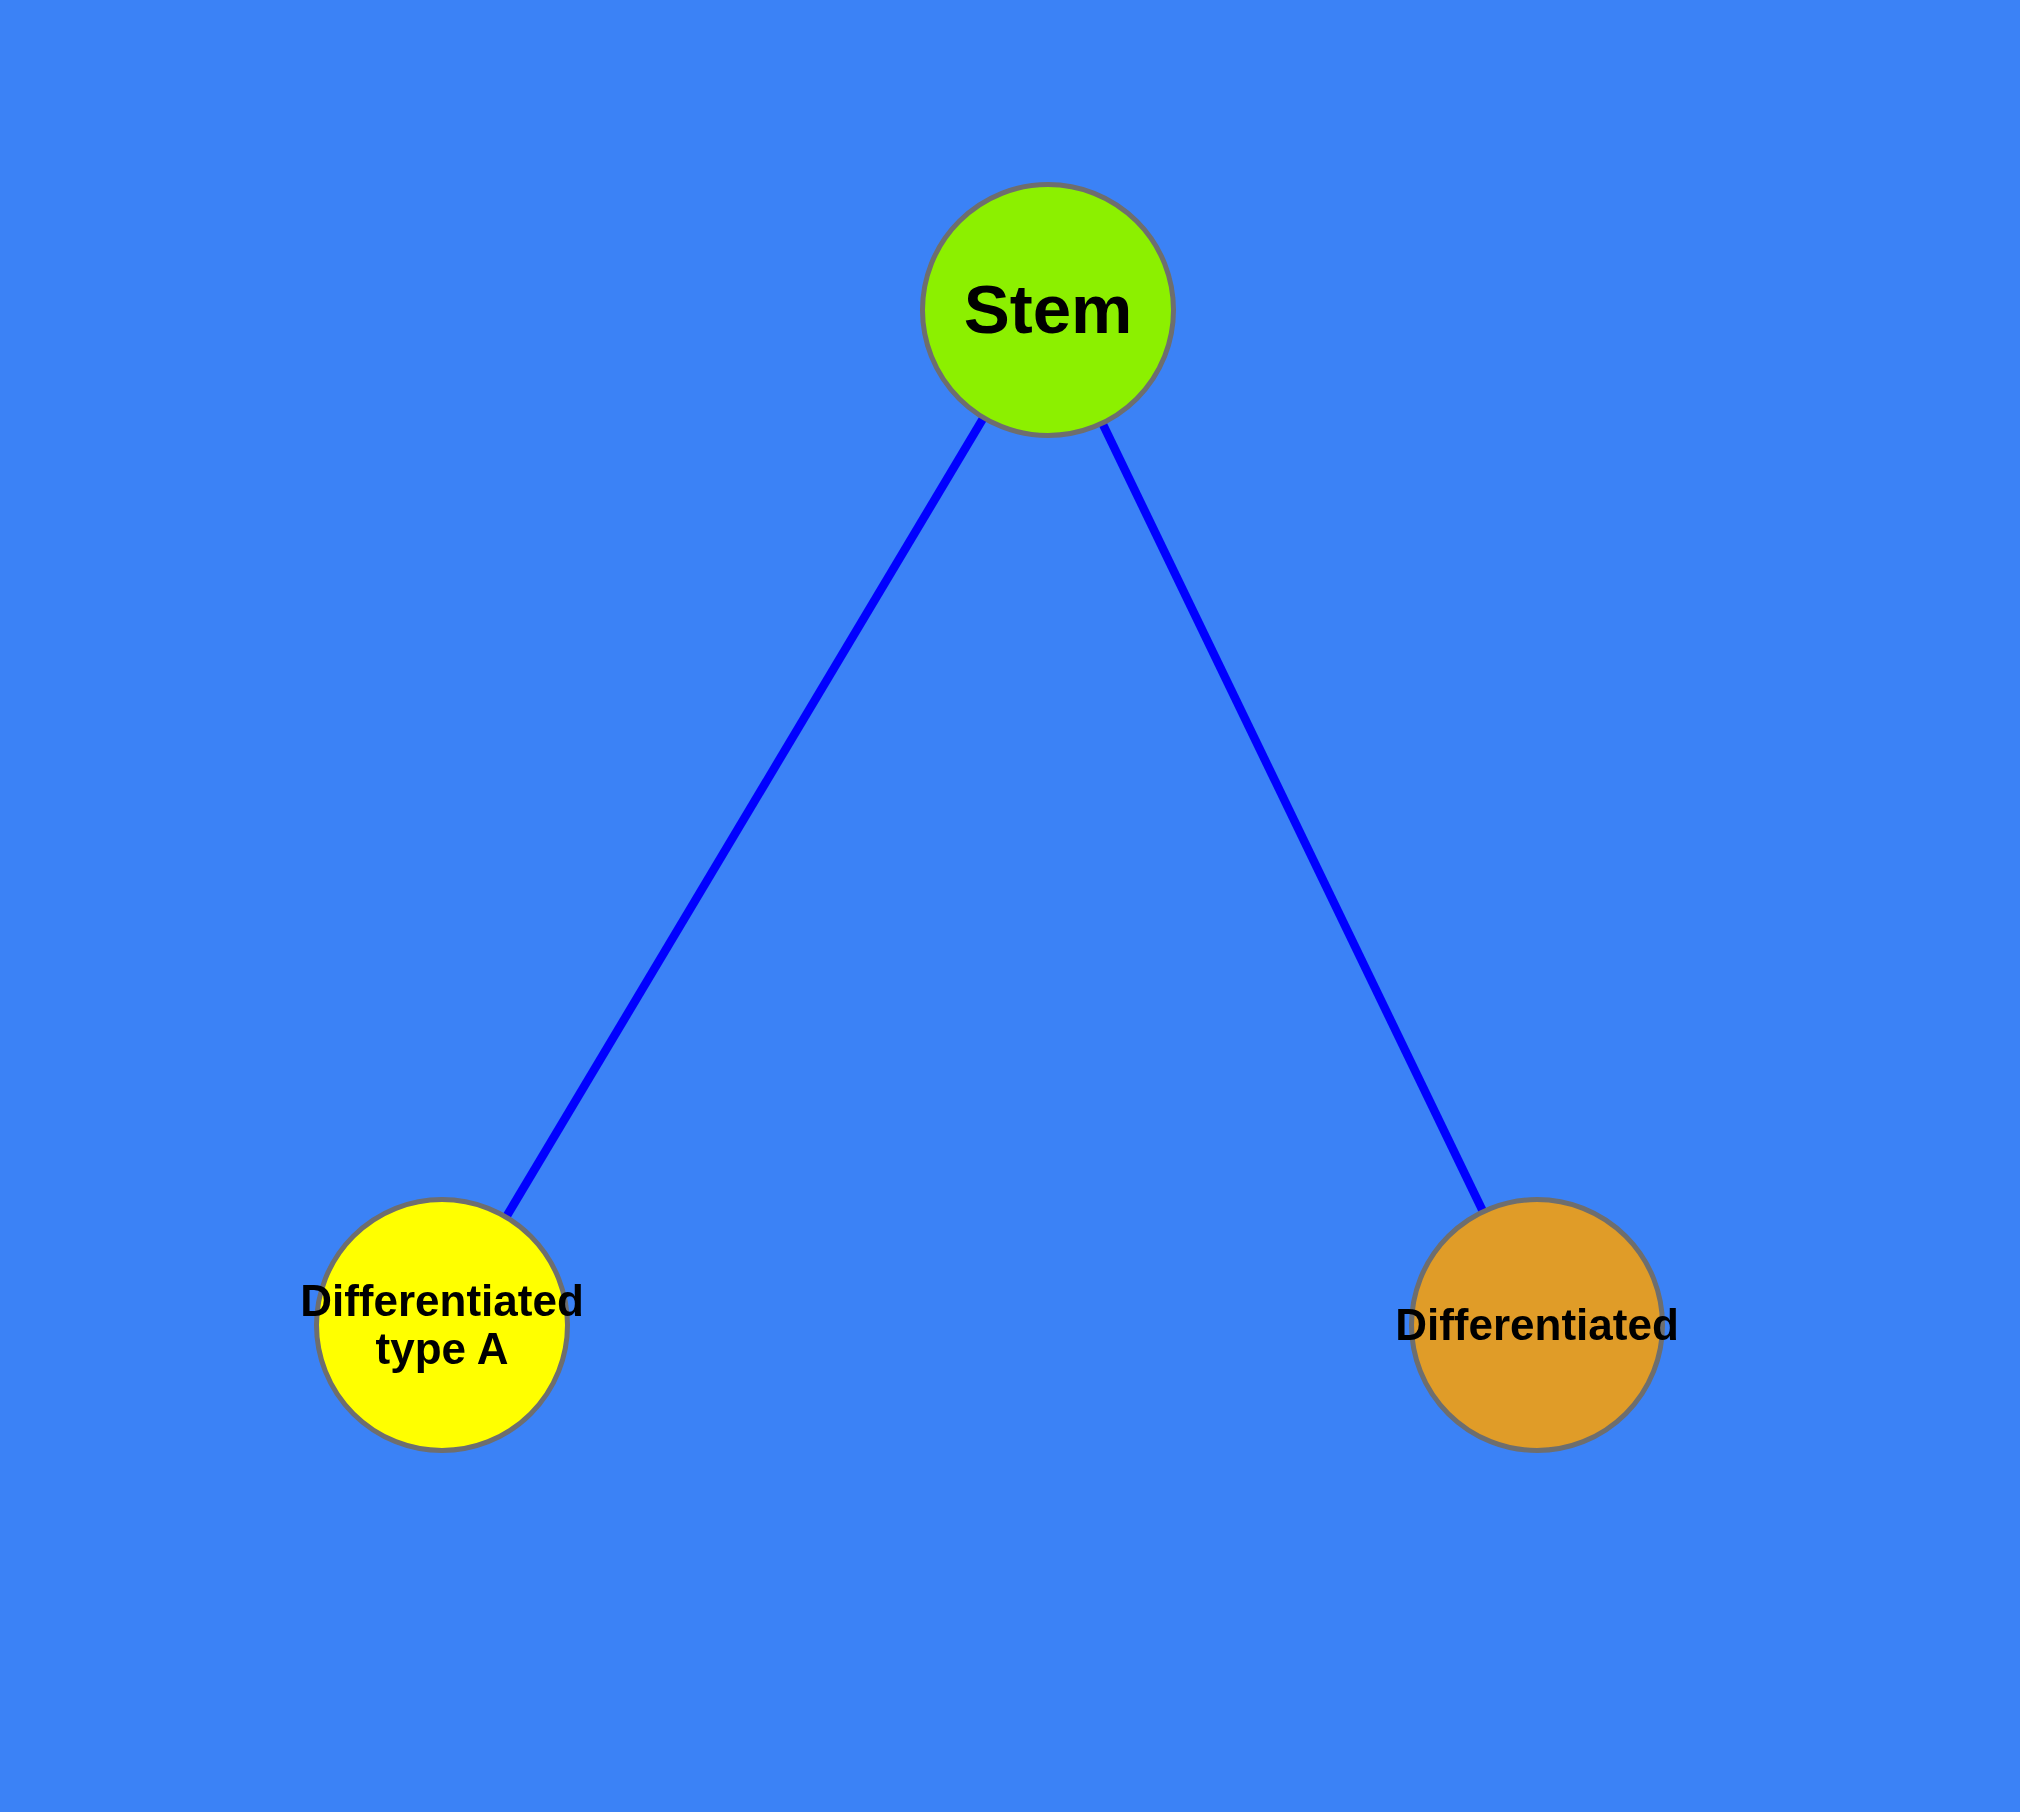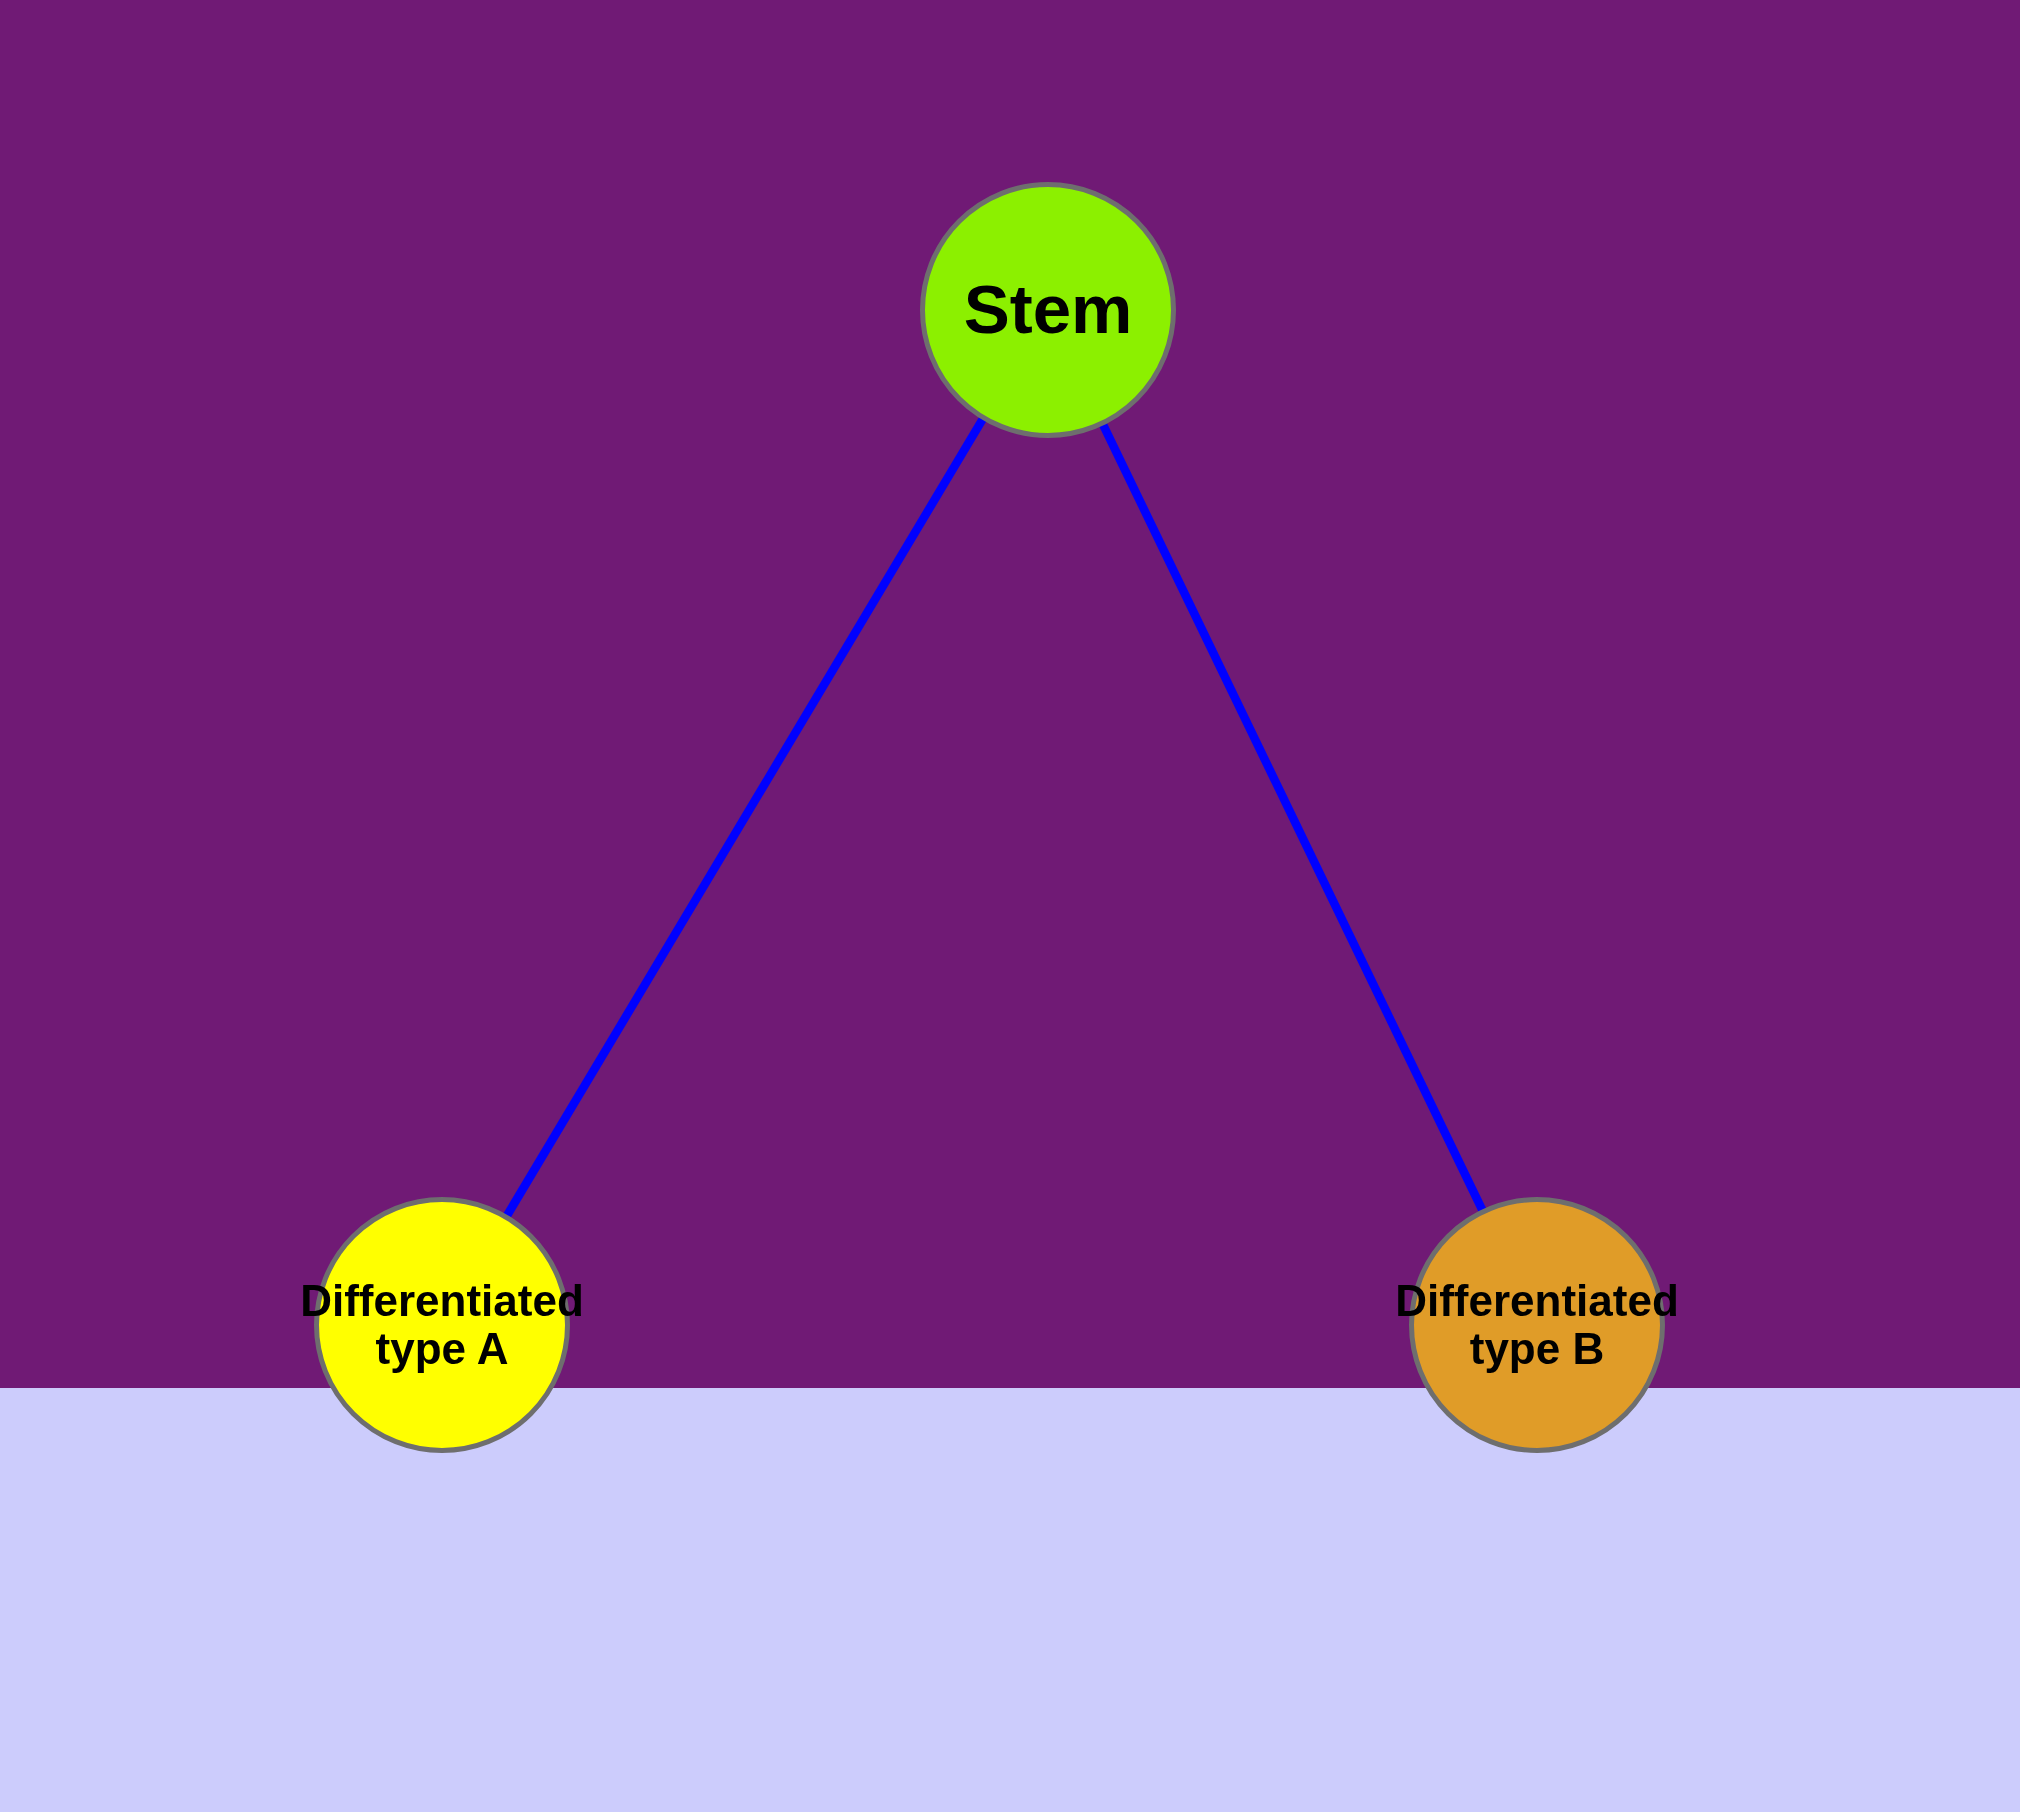--- a/index.html
+++ b/index.html
@@ -76,39 +76,38 @@
     top: 1197px;
     width: 256px;
     height: 256px;
     background: #e09c28;
     border: 5.1px solid #6e6e6e;
   }
 </style>
 </head>
 <body style="background: rgb(204, 204, 252);">
 
-<div id="graph-canvas" style="width: 2021px; height: 1388px; background: #701a75;">
+<div id="graph-canvas" style="width: 2021px; height: 1812px; background: #3b82f6;">
 
   <svg id="edge-layer" viewBox="0 0 2384 2138" width="2021" height="1812">
     <line x1="1236" y1="366" x2="521" y2="1563" stroke="#0000ff" stroke-width="10" stroke-linecap="butt"></line>
     <line x1="1236" y1="366" x2="1814" y2="1563" stroke="#0000ff" stroke-width="10" stroke-linecap="butt"></line>
   </svg>
 
   <div class="node" id="node-stem" style="left: 920px; top: 182px; width: 256px; height: 256px; background: rgb(140, 240, 0); border: 5.1px solid rgb(110, 110, 110);">
     <span class="node-label">Stem</span>
   </div>
 
   <div class="node" id="node-diff-a" style="left: 314px; top: 1197px; width: 256px; height: 256px; background: rgb(255, 255, 0); border: 5.1px solid rgb(110, 110, 110);">
     <span class="node-label">
       <span>Differentiated</span><br>
       <span>type A</span>
     </span>
   </div>
 
   <div class="node" id="node-diff-b" style="left: 1409px; top: 1197px; width: 256px; height: 256px; background: rgb(224, 156, 40); border: 5.1px solid rgb(110, 110, 110);">
     <span class="node-label">
       <span>Differentiated</span><br>
-      <span>type B</span>
     </span>
   </div>
 
 </div>
 
 
 </body></html>

